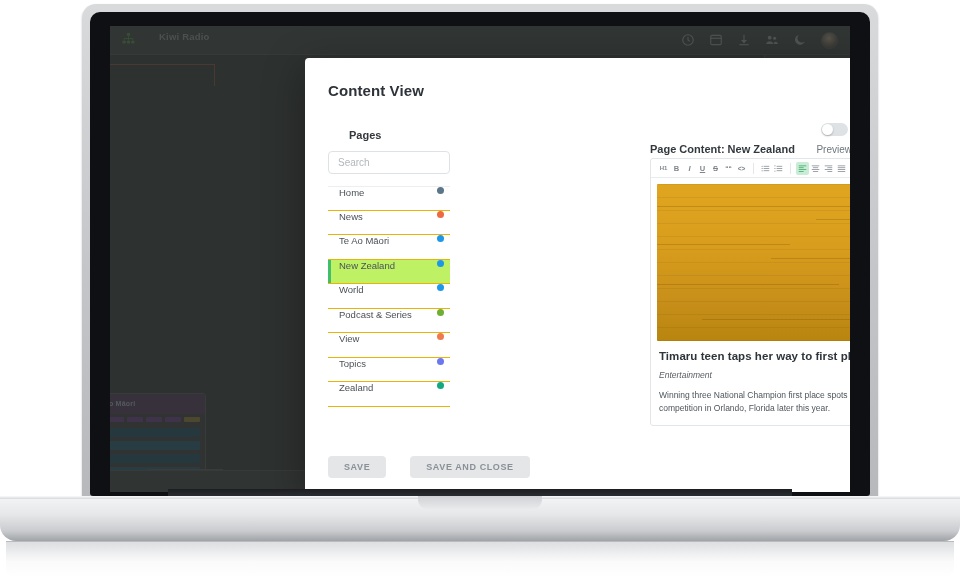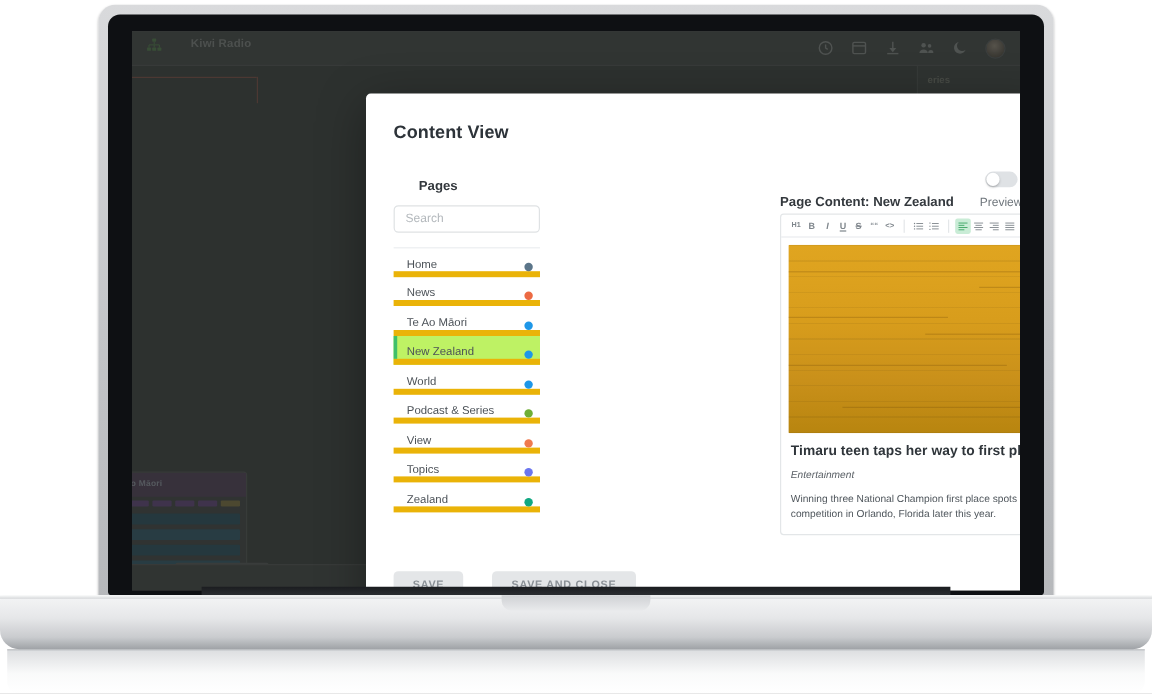--- a/index.html
+++ b/index.html
@@ -145,21 +145,21 @@
     width:36px; height:36px; border-radius:50%;
     background:#44b88e; display:flex; align-items:center; justify-content:center;
     box-shadow:0 2px 6px rgba(0,0,0,.3);
   }
 
   
   .dimmer { position:absolute; inset:0; background:rgba(20,22,21,.35); }
 
   
   .modal {
-    position:absolute; left:195px; top:52px;
+    position:absolute; left:195px; top:32px;
     width:570px; height:438px;
     background:#ffffff; border-radius:4px;
     box-shadow:0 10px 40px rgba(0,0,0,.35);
     overflow:hidden;
   }
   .modal-close {
     position:absolute; right:12px; top:12px;
     width:16px; height:16px; color:#9a9a9a; font-size:13px;
     display:flex; align-items:center; justify-content:center; cursor:pointer;
     font-family:"Liberation Sans", sans-serif;
@@ -175,22 +175,22 @@
   .pages-col { position:absolute; left:23px; top:9px; width:122px; }
   .pages-head { font-size:11px; font-weight:700; color:#33383d; margin-bottom:10px;margin-left:21px; }
   .search-box {
     width:122px; height:23px; border:1px solid #dfe2e4; border-radius:4px;
     background:#fff; font-size:10px; color:#a9aeb2; padding:0 9px;
     font-family:"Liberation Sans", sans-serif; outline:none;
   }
   .search-box::placeholder { color:#b3b8bc; }
   .pages-list { margin-top:12px; }
   .page-item {
-    position:relative; height:24.5px; display:flex; align-items:flex-end;
-    border-bottom:5px solid #eab308; padding:0 6px 0 11px; cursor:pointer;
+    position:relative; height:24.5px; display:flex; align-items:flex-start;
+    border-bottom:1px solid #eab308; padding:0 6px 0 11px; cursor:pointer;
   }
   .page-item:first-child { border-top:1px solid #eceef0; }
   .page-item.active { background:#bef264; }
   .page-item.active:before {
     content:""; position:absolute; left:0; top:0; bottom:0; width:2.5px; background:#3fbf6b;
   }
   .page-name { font-size:9.5px; color:#4b5157; }
   .page-dot { margin-left:auto; width:7px; height:7px; border-radius:50%; }
 
   

